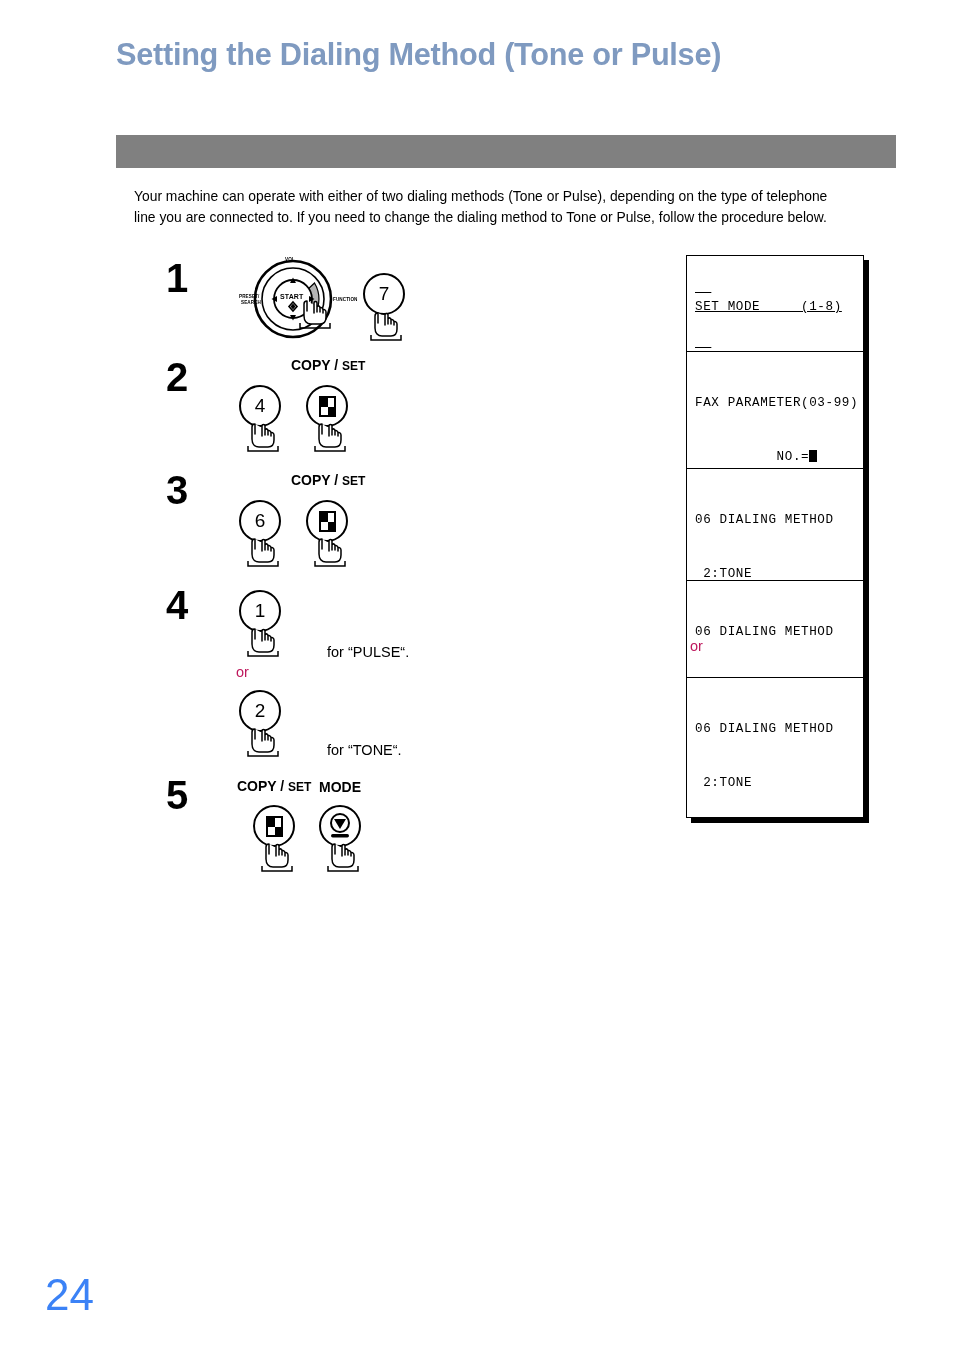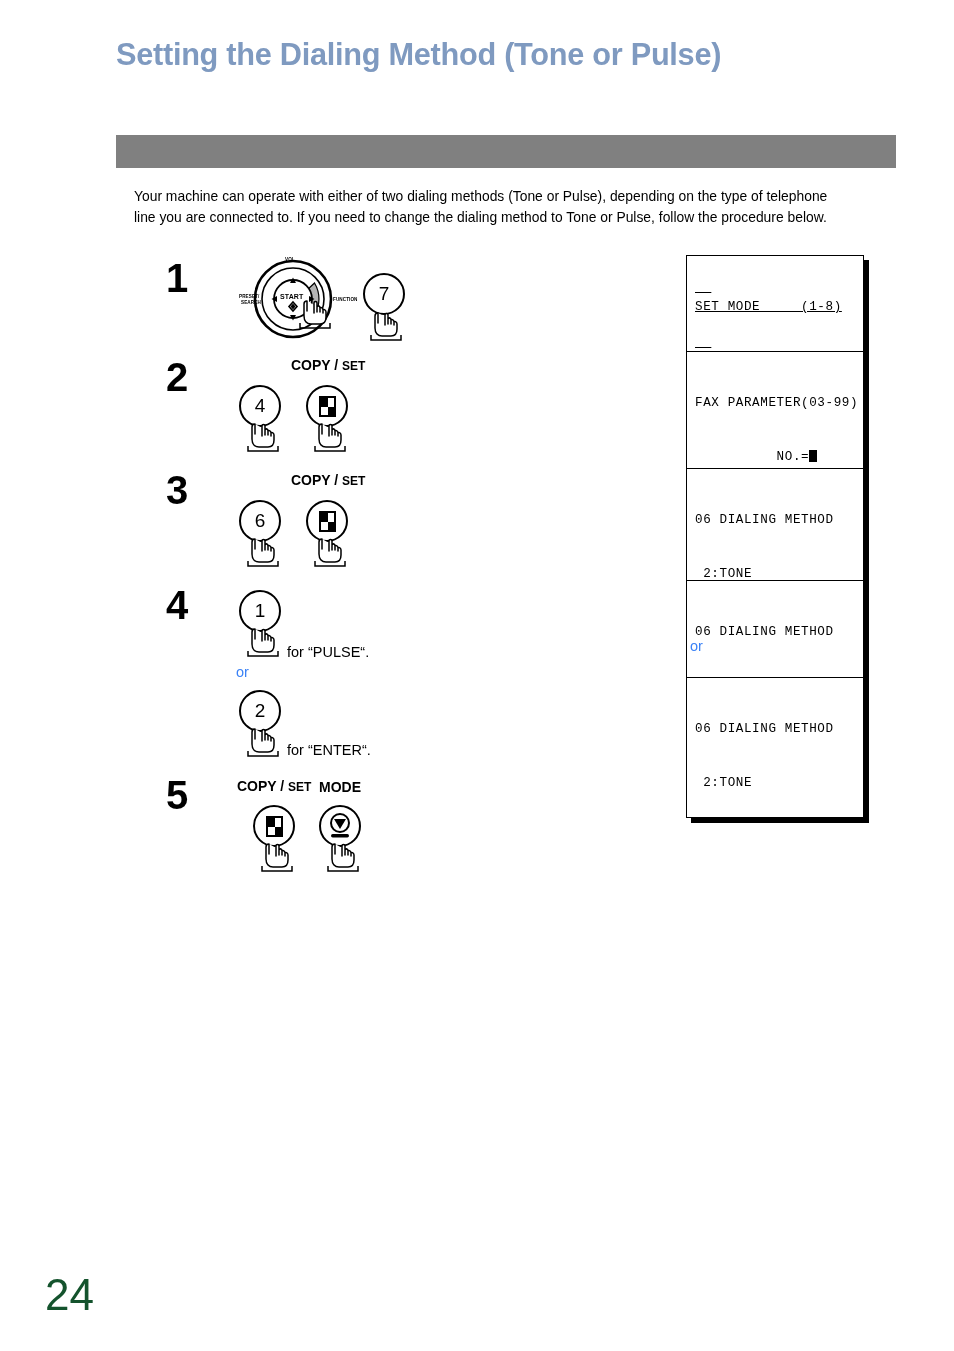--- a/index.html
+++ b/index.html
@@ -98,25 +98,26 @@
     width: 34px;
     height: 30px;
   }
 
   
   .note {
     position: absolute;
     font-size: 14.5px;
     color: #000;
     white-space: nowrap;
+    margin-left: 40px;
   }
   .or-text {
     position: absolute;
     font-size: 14.5px;
-    color: #3b82f6;
+    color: #be185d;
   }
 
   
   .lcd {
     position: absolute;
     width: 178px;
     box-sizing: border-box;
     border: 1.5px solid #000;
     background: #fff;
     padding: 5px 8px 6px 8px;
@@ -135,21 +136,21 @@
     vertical-align: -2px;
   }
 
   
   #page-number {
     position: absolute;
     left: 45px;
     top: 1270px;
     font-size: 44px;
     font-weight: 400;
-    color: #14532d;
+    color: #3b82f6;
   }
 
   
   #dial-illustration {
     position: absolute;
     left: 238px;
     top: 252px;
     width: 110px;
     height: 88px;
   }
@@ -288,21 +289,21 @@
 
 <div class="key" style="left:239px; top:690px;">
   <span>2</span>
 </div>
 <div class="hand" style="left:246px; top:727px;">
   <svg width="34" height="30" viewBox="0 0 34 30">
     <path d="M9 2 L9 12 M9 2 C7 2 6 3 6 5 L6 17 C6 22 9 25 13 25 L22 25 C26 25 28 22 28 18 L28 13 C28 11 26 10 25 11 M25 11 L25 14 M25 11 C25 9 23 8 22 9 M22 9 L22 13 M22 9 C22 7 20 6 19 8 M19 8 L19 13 M19 8 L19 4 C19 2 16 2 16 4 L16 14" fill="#ffffff" stroke="#000000" stroke-width="1.5" stroke-linecap="round" stroke-linejoin="round"></path>
     <path d="M2 24 L2 29 L32 29 L32 24" fill="none" stroke="#000000" stroke-width="1.5"></path>
   </svg>
 </div>
-<div class="note" style="left:287px; top:742px;">for “ENTER“.</div>
+<div class="note" style="left:287px; top:742px;">for “TONE“.</div>
 
 <div class="btn-caption" style="left:237px; top:778px;">
   <span>COPY</span><span> / </span><span class="sm">SET</span>
 </div>
 <div class="btn-caption" style="left:319px; top:779px;">MODE</div>
 
 <div class="key" style="left:253px; top:805px;">
   <svg width="17" height="21" viewBox="0 0 17 21">
     <path d="M1 1 L16 1 L16 20 L1 20 Z" fill="#ffffff" stroke="#000000" stroke-width="2"></path>
     <path d="M9 11 L16 11 L16 20 L9 20 Z" fill="#000000"></path>

